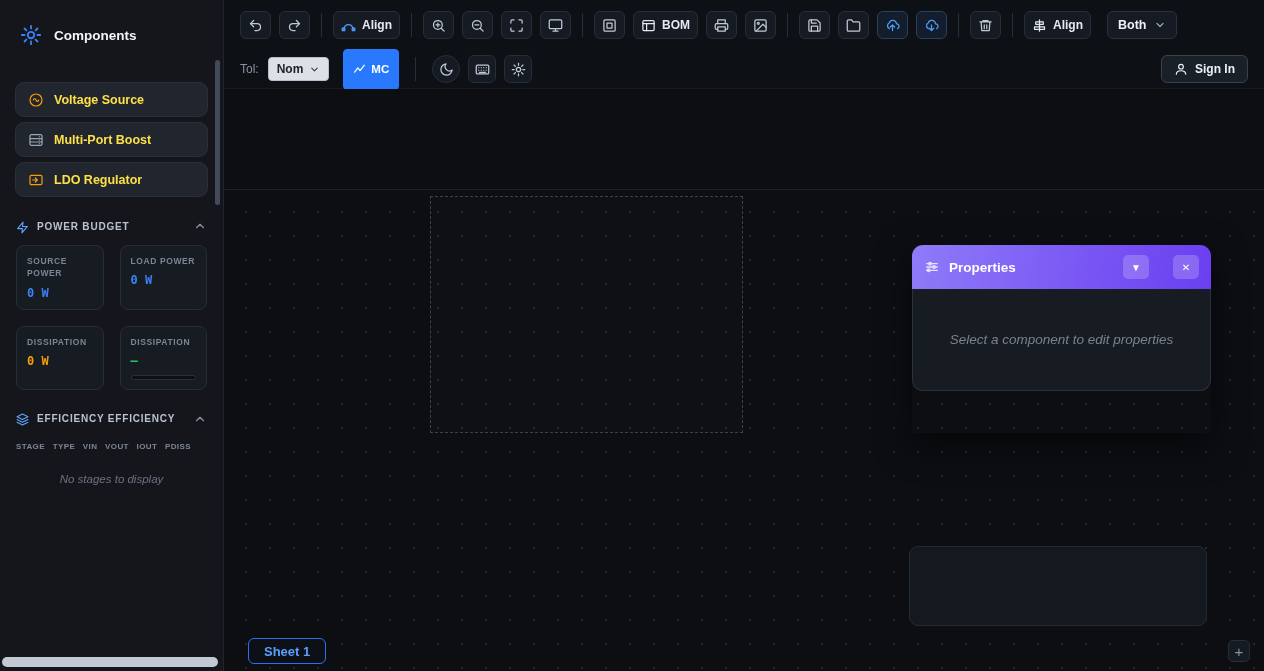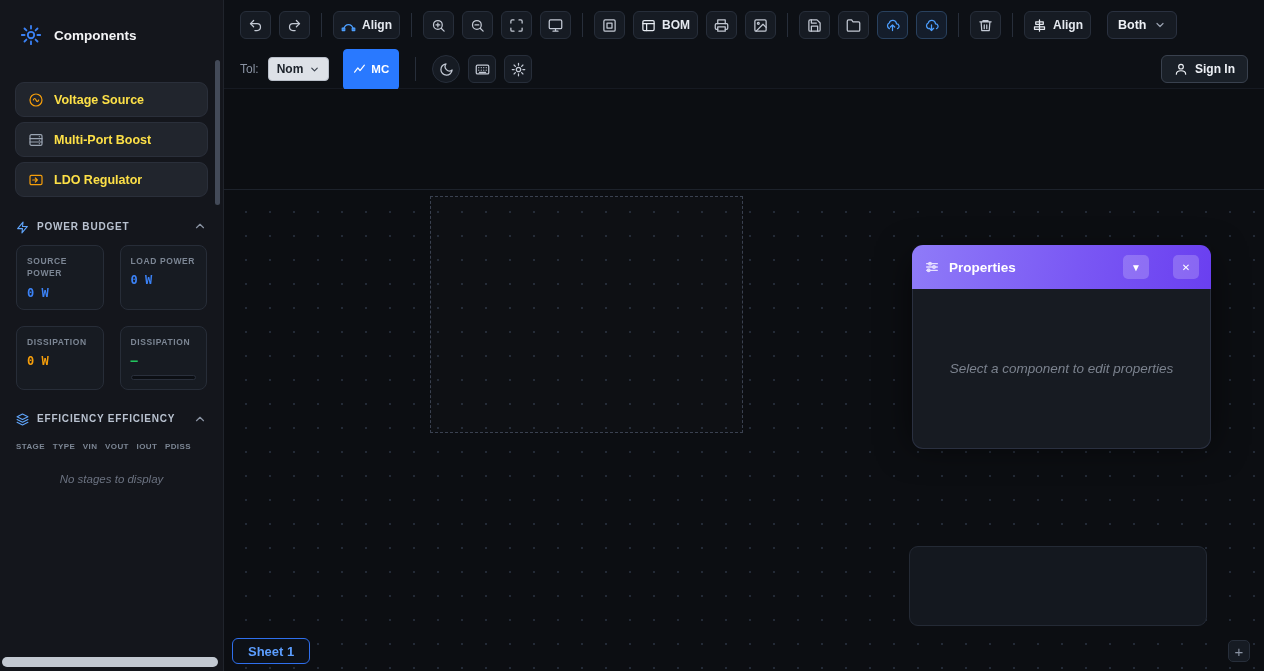--- a/index.html
+++ b/index.html
@@ -97,28 +97,28 @@
   .props { position:absolute; left:688px; top:156px; width:299px; height:188px; border-radius:2px;
     box-shadow:0 12px 34px rgba(0,0,0,0.55); }
   .props-header { display:flex; align-items:center; gap:9px; height:44px; padding:0 12px;
     background:linear-gradient(100deg,#8f7bf8 0%,#7a58f4 55%,#6a3ff0 100%);
     border-radius:11px 11px 0 0; cursor:move; }
   .props-header .picon { width:16px; height:16px; color:#e6e0ff; }
   .props-header .picon svg { width:16px; height:16px; fill:none; stroke:currentColor; stroke-width:2; stroke-linecap:round; }
   .props-title { flex:1; font-size:13.5px; font-weight:700; color:#fff; }
   .props-hbtn { width:26px; height:24px; display:flex; align-items:center; justify-content:center;
     background:rgba(255,255,255,0.20); border:none; border-radius:5px; color:#fff; font-size:10px; cursor:pointer; }
-  .props-body { height:160px; background:#171b22; border:1px solid #2a3040; border-top:none;
+  .props-body { height:102px; background:#171b22; border:1px solid #2a3040; border-top:none;
     border-radius:0 0 11px 11px; display:flex; align-items:center; justify-content:center; padding:0 34px; }
   .props-empty { font-size:13.5px; font-style:italic; color:#7b828e; text-align:center; line-height:1.6; }
 
   .minimap { position:absolute; left:685px; top:457px; width:298px; height:80px;
     background:#14181f; border:1px solid #242a35; border-radius:9px; }
 
-  .sheet-tab { position:absolute; left:8px; bottom:7px; height:26px; display:flex; align-items:center;
+  .sheet-tab { position:absolute; left:24px; bottom:7px; height:26px; display:flex; align-items:center;
     padding:0 15px; background:#0d1117; border:1.5px solid #2f6fed; border-radius:6px;
     color:#5c9eff; font-size:13px; font-weight:600; cursor:pointer; }
   .add-sheet { position:absolute; right:14px; bottom:9px; width:22px; height:22px;
     display:flex; align-items:center; justify-content:center; background:#161b23;
     border:1px solid #272e3a; border-radius:5px; color:#8a93a3; font-size:15px; cursor:pointer; }
 </style>
 </head>
 <body>
 
 <div class="app">

